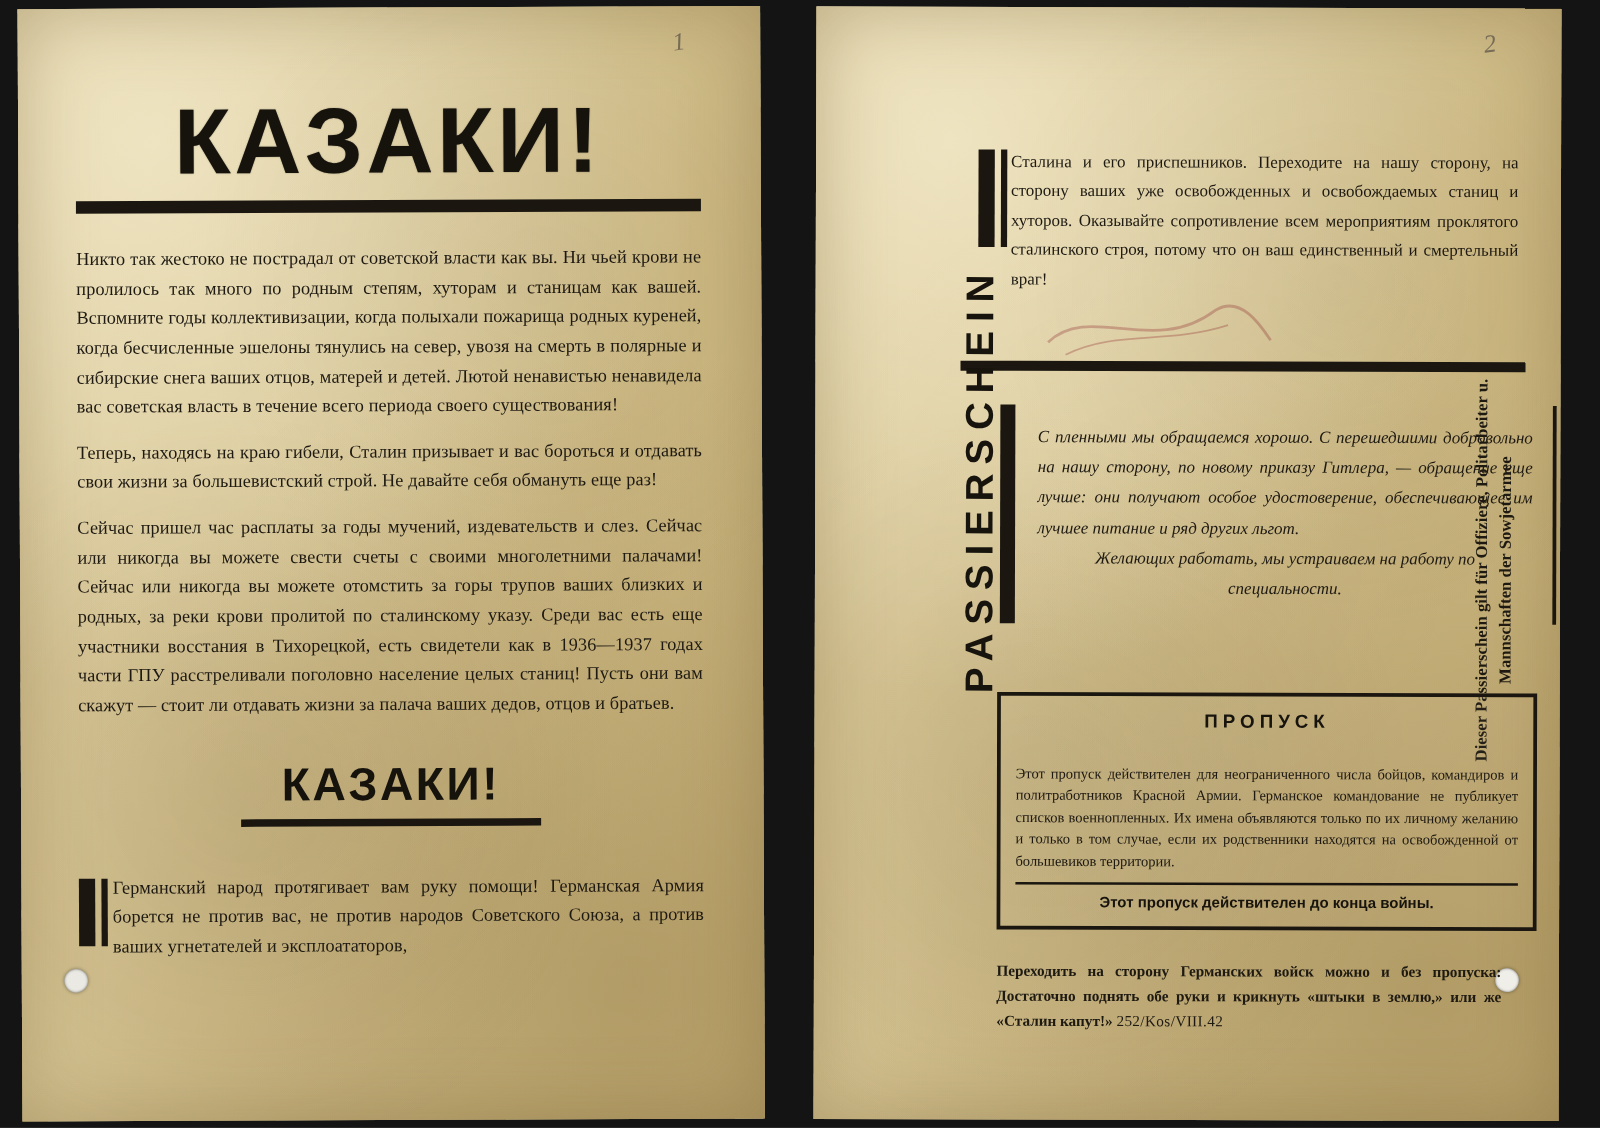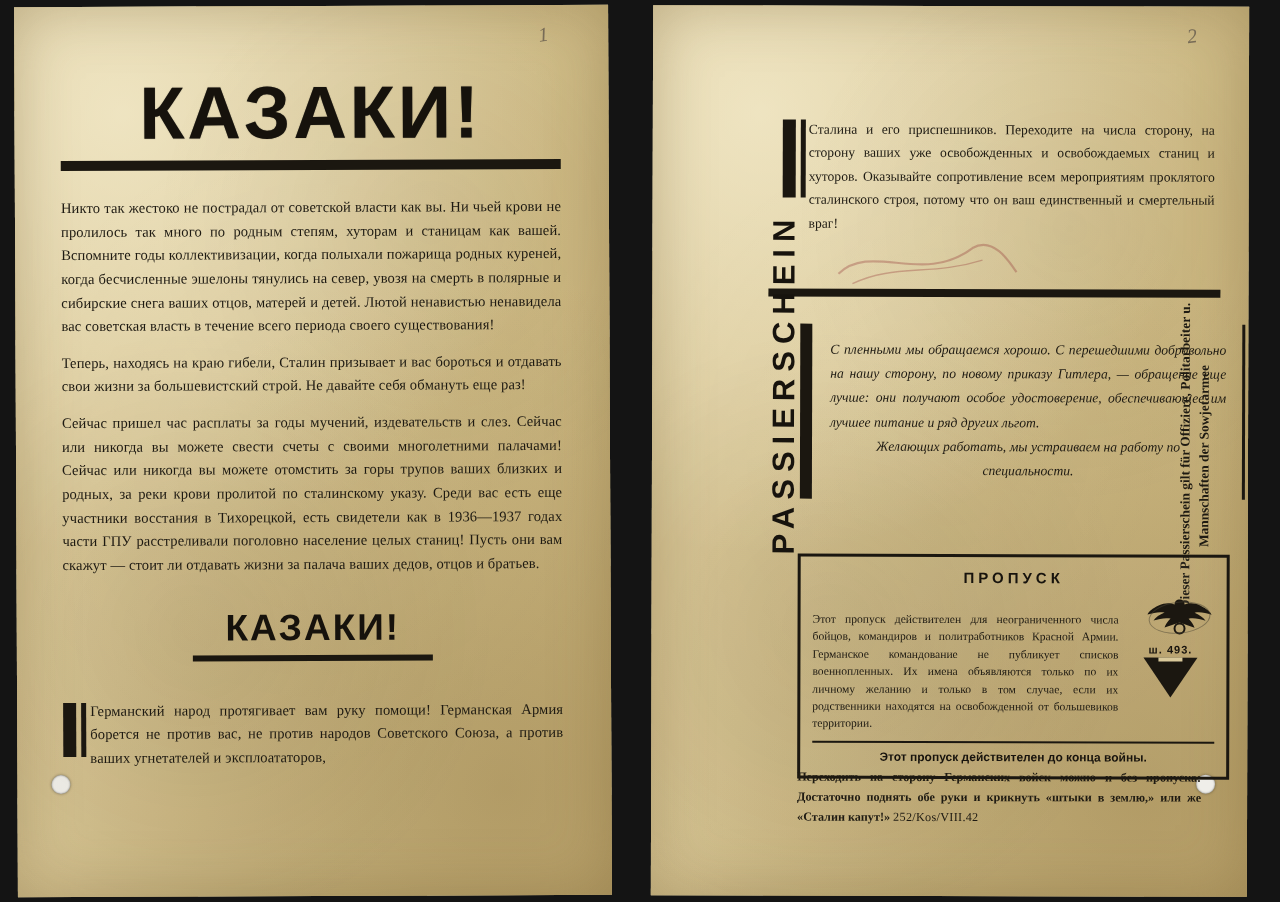--- a/index.html
+++ b/index.html
@@ -378,21 +378,21 @@
   <div class="right-pane">
     <div class="page right">
 
       <div class="folio" style="right:52px; top:18px;">2</div>
       <div class="punch" style="right:32px; top:768px;"></div>
 
       <div class="r-inner">
 
         <div class="r-top">
           <div class="bar-mark"></div>
-          <div class="r-top-text">Сталина и его приспешников. Переходите на числа сторону, на сторону ваших уже освобожденных и освобождаемых станиц и хуторов. Оказывайте сопротивление всем мероприятиям проклятого сталинского строя, потому что он ваш единственный и смертельный враг!</div>
+          <div class="r-top-text">Сталина и его приспешников. Переходите на нашу сторону, на сторону ваших уже освобожденных и освобождаемых станиц и хуторов. Оказывайте сопротивление всем мероприятиям проклятого сталинского строя, потому что он ваш единственный и смертельный враг!</div>
         </div>
 
         <svg class="scrawl" viewBox="0 0 190 60">
           <path d="M6 40 C40 8, 90 52, 140 14 C160 2, 176 26, 184 38" fill="none" stroke="#a04a46" stroke-width="2.2"></path>
           <path d="M20 50 C60 30, 100 42, 150 26" fill="none" stroke="#a04a46" stroke-width="1.4"></path>
         </svg>
 
         <div class="rule-wide"></div>
 
         <div class="vtitle">PASSIERSCHEIN</div>
@@ -400,31 +400,20 @@
 
         <div class="quote-box">
           <p class="q">С пленными мы обращаемся хорошо. С перешедшими добровольно на нашу сторону, по новому приказу Гитлера, — обращение еще лучше: они получают особое удостоверение, обеспечивающее им лучшее питание и ряд других льгот.</p>
           <p class="q last">Желающих работать, мы устраиваем на работу по специальности.</p>
         </div>
 
         <div class="pass-box">
           <div class="pass-title">ПРОПУСК</div>
           <div class="pass-body">
             <div class="pass-text">Этот пропуск действителен для неограниченного числа бойцов, командиров и политработников Красной Армии. Германское командование не публикует списков военнопленных. Их имена объявляются только по их личному желанию и только в том случае, если их родственники находятся на освобожденной от большевиков территории.</div>
-            <div class="emblem">
-              <svg class="eagle" viewBox="0 0 66 40">
-                <path d="M33 4 C30 4 28 6 28 9 C24 7 18 7 12 10 C6 13 2 16 1 19 C7 17 13 16 18 17 C13 19 9 22 7 25 C13 23 19 22 24 23 C21 26 19 29 18 32 L33 27 L48 32 C47 29 45 26 42 23 C47 22 53 23 59 25 C57 22 53 19 48 17 C53 16 59 17 65 19 C64 16 60 13 54 10 C48 7 42 7 38 9 C38 6 36 4 33 4 Z" fill="#1b1710"></path>
-                <circle cx="33" cy="33" r="5" fill="none" stroke="#1b1710" stroke-width="2"></circle>
-              </svg>
-              <div class="stamp"></div>
-              <div class="arrow-wrap">
-                <div class="arrow-label">ш. 493.</div>
-                <div class="arrow-tri"></div>
-              </div>
-            </div>
           </div>
           <div class="pass-footer">Этот пропуск действителен до конца войны.</div>
         </div>
 
         <div class="r-bottom">
           <span>Переходить на сторону Германских войск можно и без пропуска: Достаточно поднять обе руки и крикнуть «штыки в землю,» или же «Сталин капут!»</span>
           <span class="code">252/Kos/VIII.42</span>
         </div>
 
       </div>

